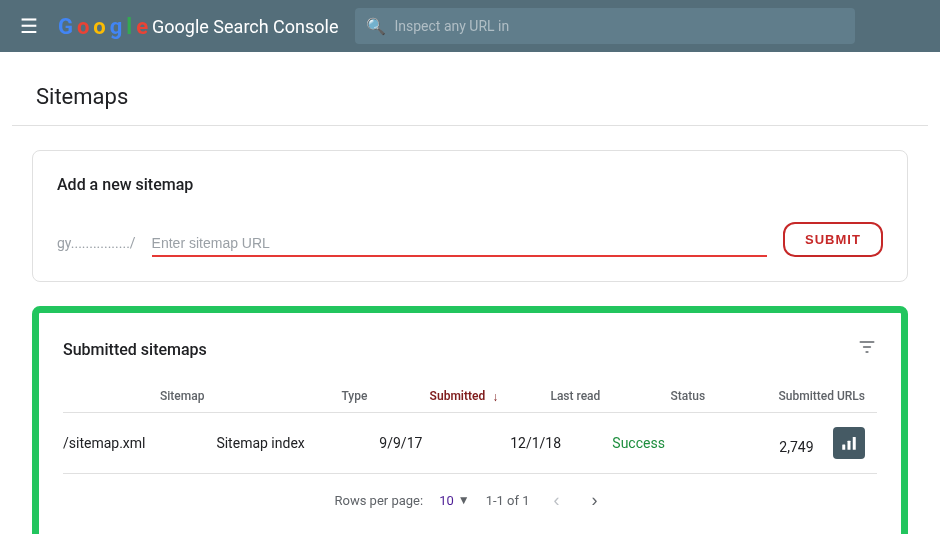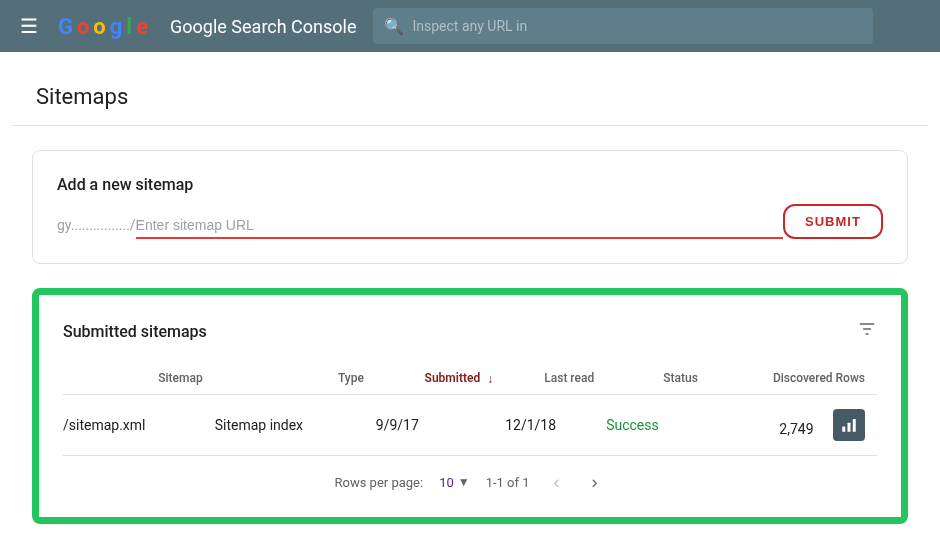--- a/index.html
+++ b/index.html
@@ -24,21 +24,21 @@
       display: flex;
       align-items: center;
       gap: 4px;
     }
     .header-logo-g { color: #4285f4; font-size: 22px; font-weight: 700; }
     .header-logo-o1 { color: #ea4335; font-size: 22px; font-weight: 700; }
     .header-logo-o2 { color: #fbbc04; font-size: 22px; font-weight: 700; }
     .header-logo-g2 { color: #4285f4; font-size: 22px; font-weight: 700; }
     .header-logo-l { color: #34a853; font-size: 22px; font-weight: 700; }
     .header-logo-e { color: #ea4335; font-size: 22px; font-weight: 700; }
-    .header-logo-text { color: #fff; font-size: 18px; font-weight: 400; margin-left: 18px; }
+    .header-logo-text { color: #fff; font-size: 18px; font-weight: 400; margin-left: 0; }
     .search-bar {
       flex: 1;
       max-width: 500px;
       background: #607d8b;
       border-radius: 4px;
       display: flex;
       align-items: center;
       padding: 0 12px;
       height: 36px;
       gap: 8px;
@@ -74,27 +74,28 @@
       border: 1px solid #e0e0e0;
       border-radius: 8px;
       margin: 24px 20px;
       padding: 24px;
     }
 
     .card-title {
       font-size: 16px;
       font-weight: 500;
       color: #202124;
-      margin-bottom: 10px;
+      margin-bottom: 28px;
     }
 
     
     .sitemap-input-row {
       display: flex;
       align-items: flex-end;
+      gap: 16px;
     }
     .sitemap-prefix {
       color: #9aa0a6;
       font-size: 14px;
       padding-bottom: 6px;
       white-space: nowrap;
     }
     .sitemap-field-wrap {
       flex: 1;
       display: flex;
@@ -287,21 +288,21 @@
       <thead>
         <tr>
           <th>Sitemap</th>
           <th>Type</th>
           <th class="active-sort">
             <span>Submitted</span>
             <span class="sort-arrow">↓</span>
           </th>
           <th>Last read</th>
           <th>Status</th>
-          <th>Discovered Rows</th>
+          <th>Submitted URLs</th>
         </tr>
       </thead>
       <tbody id="table-body">
       <tr>
     <td>/sitemap.xml</td>
     <td>Sitemap index</td>
     <td>9/9/17</td>
     <td>12/1/18</td>
     <td><span class="status-success">Success</span></td>
     <td style="text-align:right; padding-right: 12px;">

